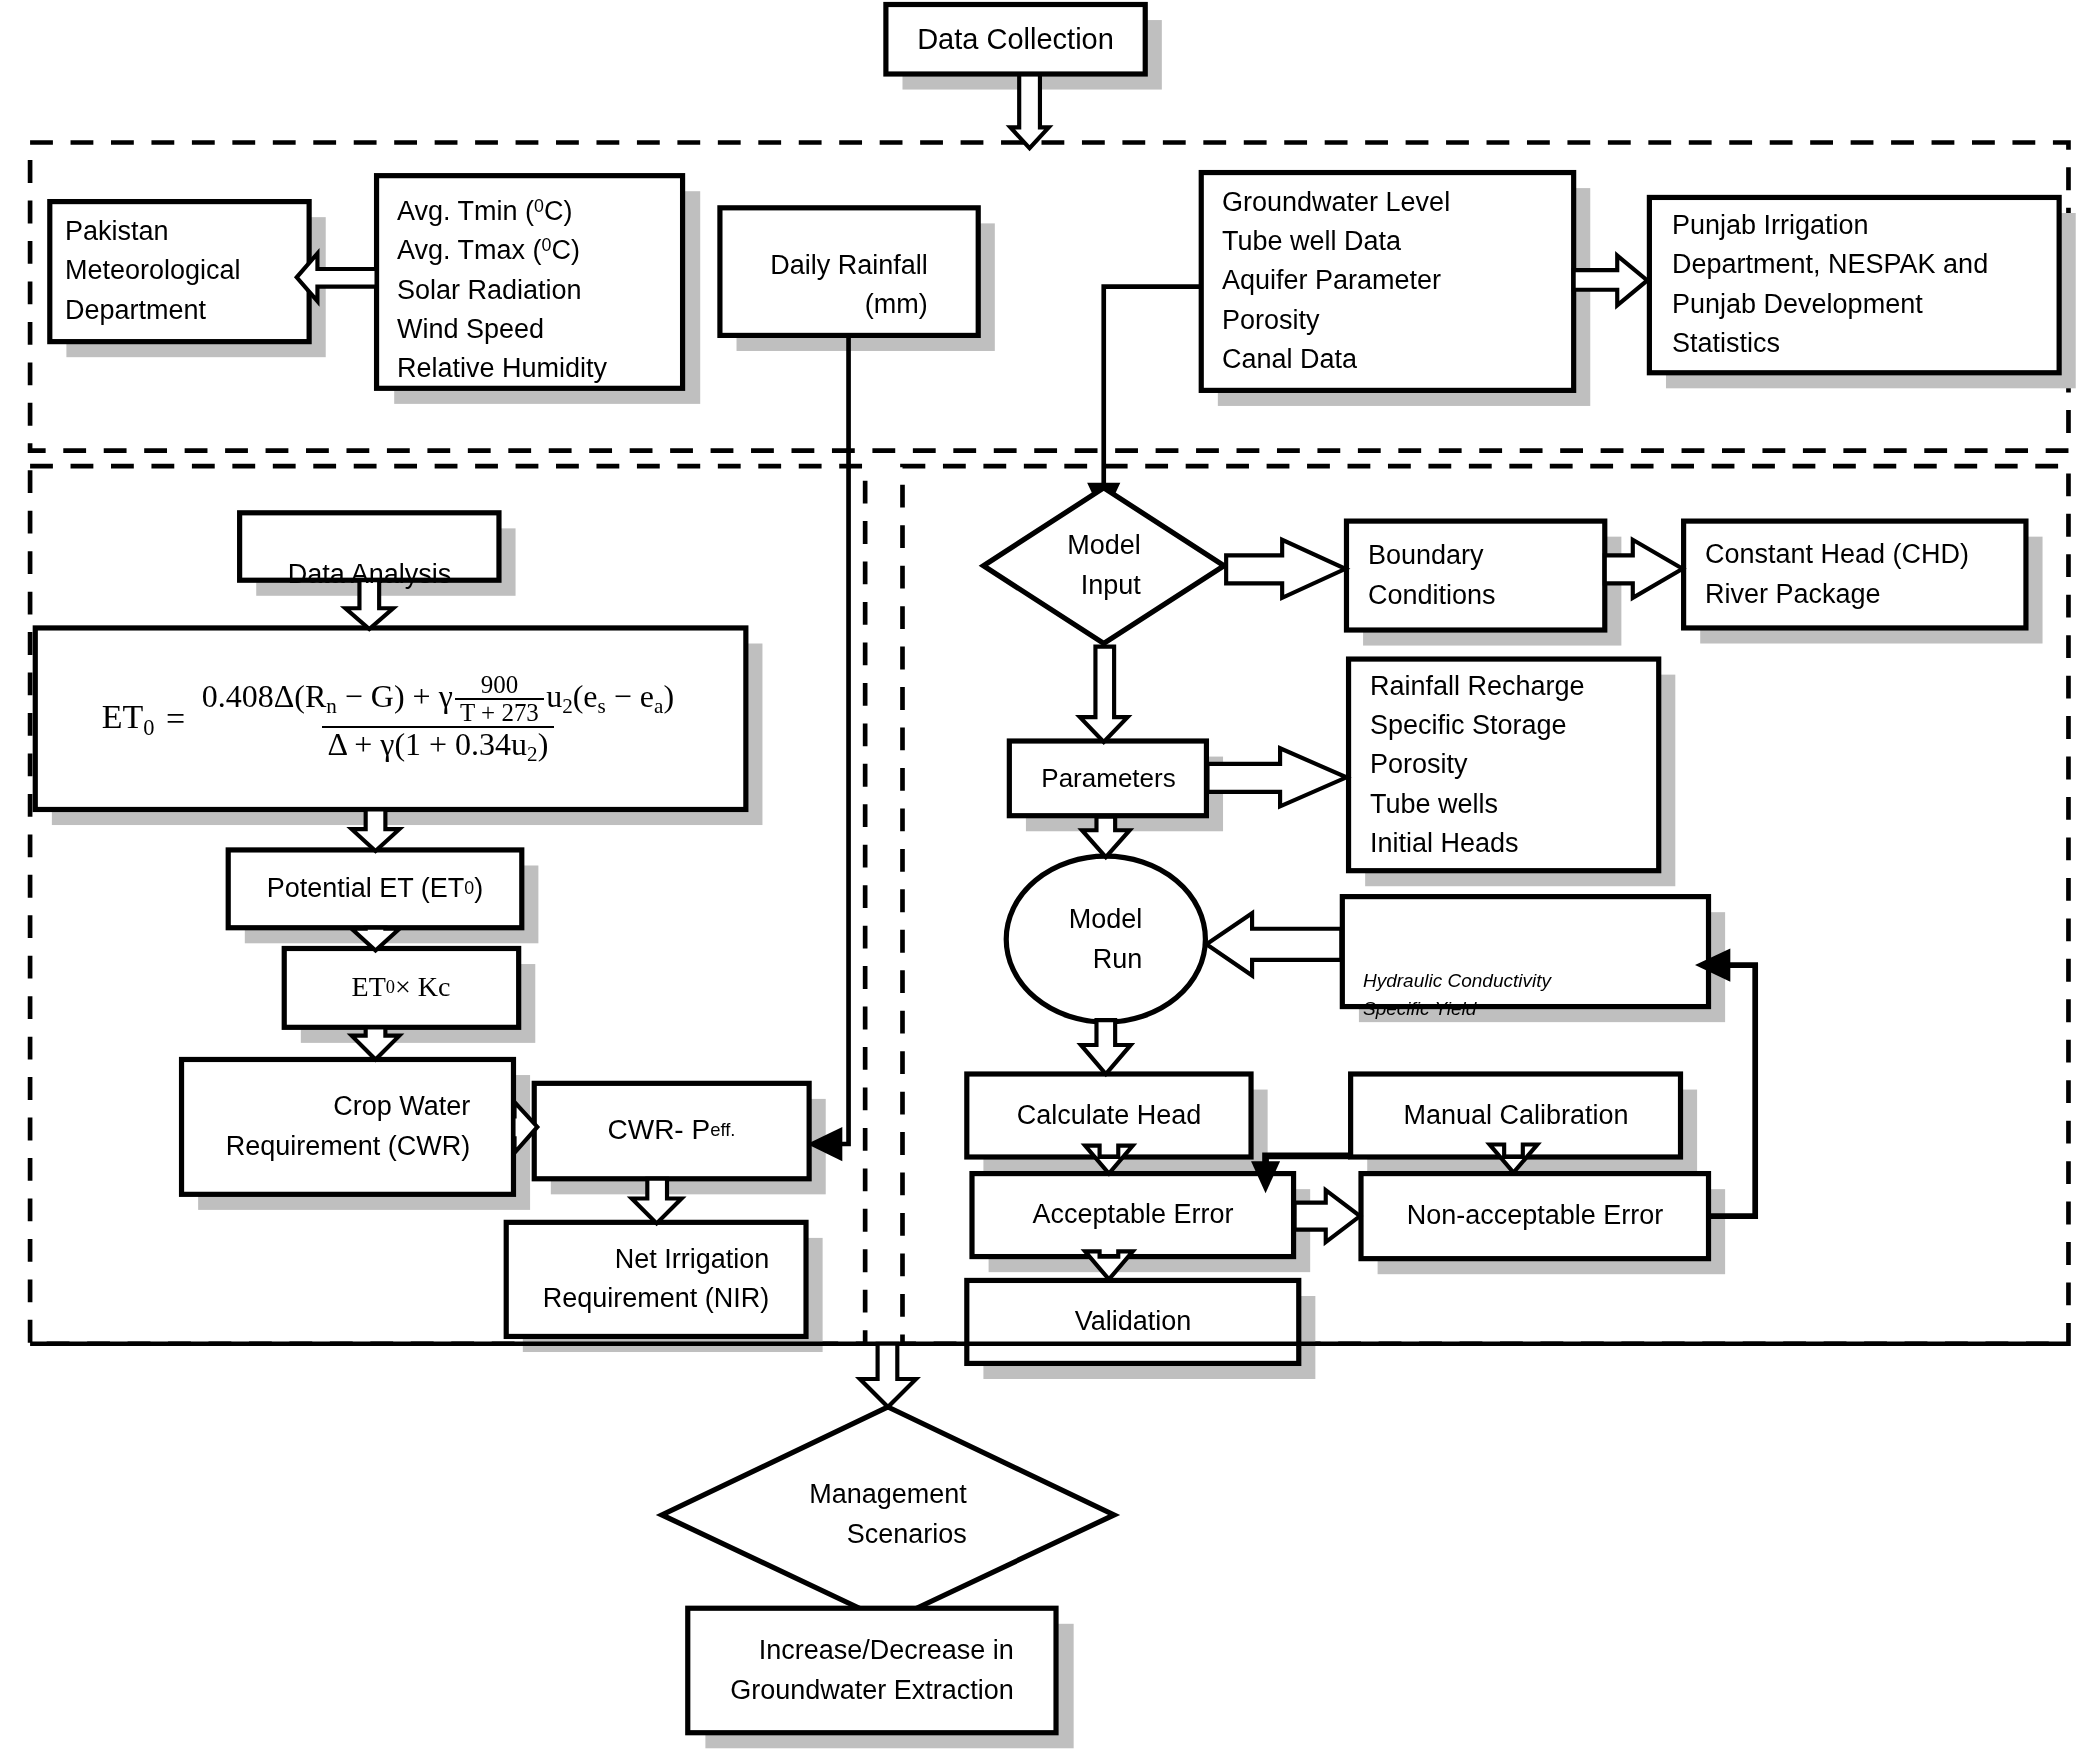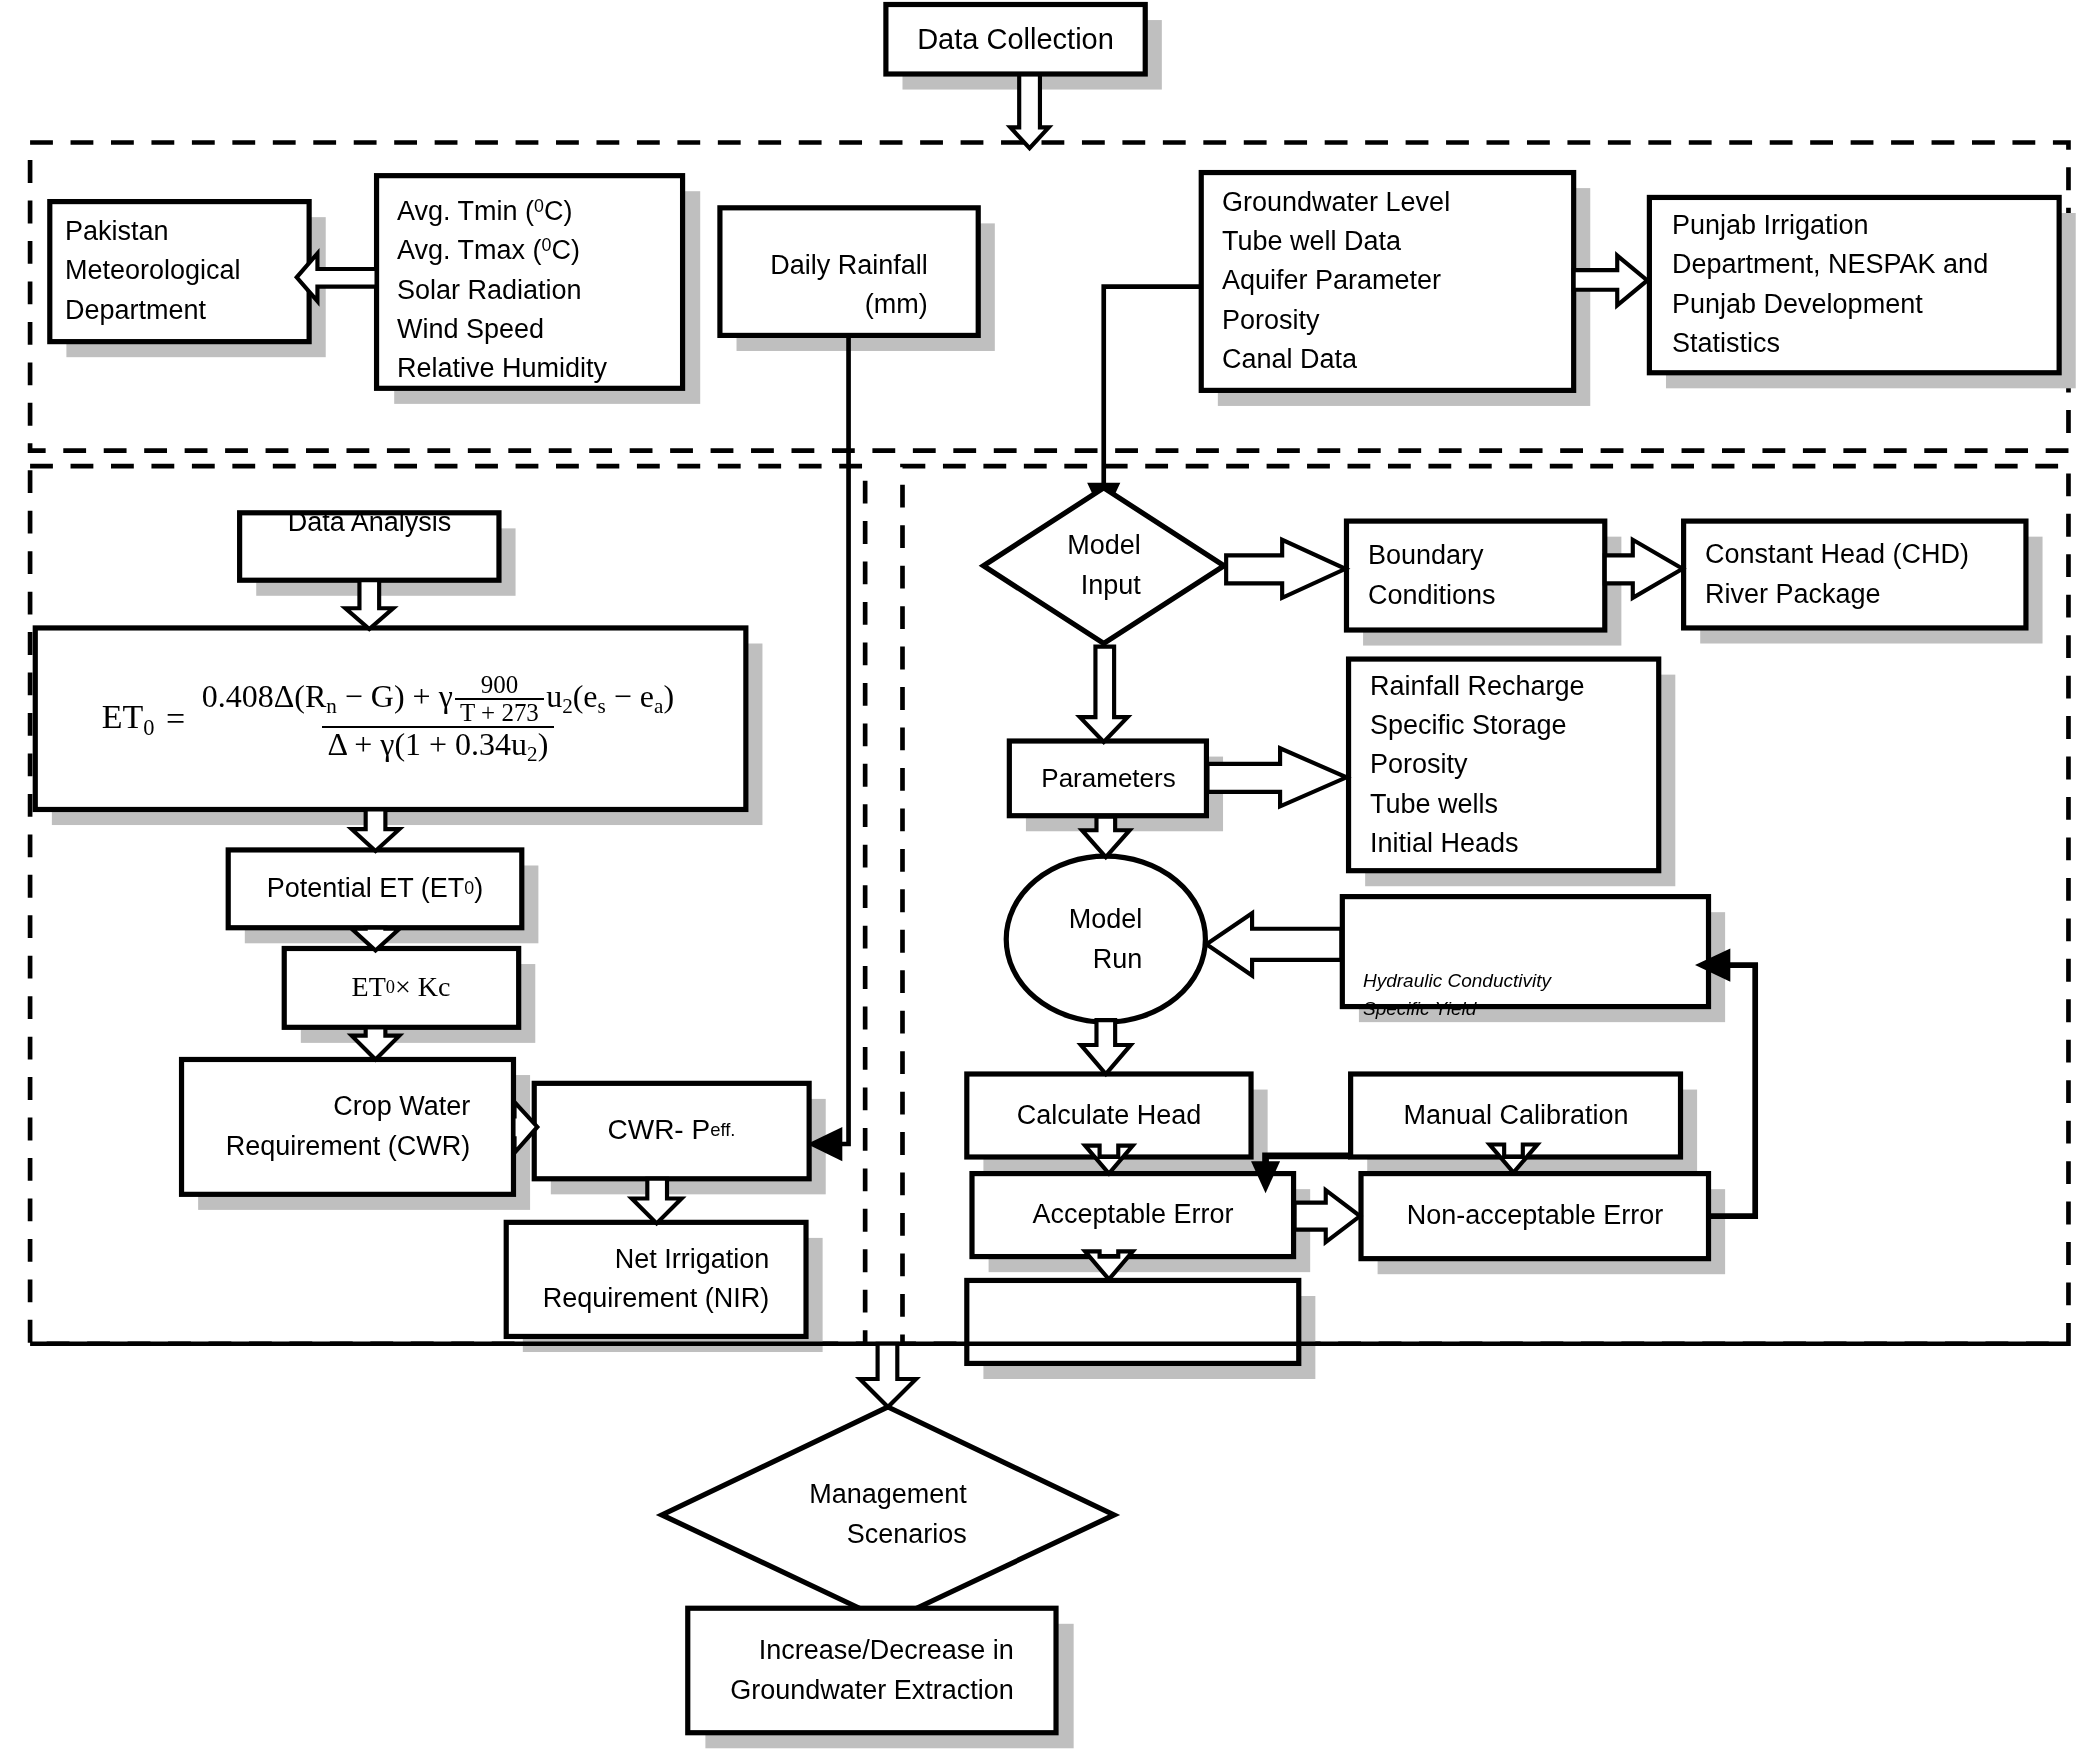--- a/index.html
+++ b/index.html
@@ -231,21 +231,21 @@
 Tube well Data
 Aquifer Parameter
 Porosity
 Canal Data</div>
 
 <div class="lbl left" style="left:1672px;top:197px;width:389px;height:175px;font-size:27px;">Punjab Irrigation
 Department, NESPAK and
 Punjab Development
 Statistics</div>
 
-<div class="lbl" style="left:240px;top:489px;width:259px;height:67px;font-size:27px;">Data Analysis</div>
+<div class="lbl" style="left:240px;top:541px;width:259px;height:67px;font-size:27px;">Data Analysis</div>
 
 <div class="fx" style="left:35px;top:628px;width:711px;height:182px;font-size:32px;">
   <span style="font-size:34px;">ET<sub>0</sub></span>
   <span style="margin:0 11.4px;font-size:34px;">=</span>
   <span class="frac">
     <span class="num">0.408Δ(R<sub>n</sub> − G) + γ<span class="sfrac">
             <span>900</span>
             <span class="den">T + 273</span>
           </span>u<sub>2</sub>(e<sub>s</sub> − e<sub>a</sub>)</span>
     <span class="den">Δ + γ(1 + 0.34u<sub>2</sub>)</span>
@@ -288,20 +288,21 @@
 Specific Yield</div>
 
 <div class="lbl" style="left:967px;top:1074px;width:284px;height:83px;font-size:27px;">Calculate Head</div>
 
 <div class="lbl" style="left:1351px;top:1074px;width:330px;height:83px;font-size:27px;">Manual Calibration</div>
 
 <div class="lbl" style="left:972px;top:1173px;width:322px;height:83px;font-size:27px;">Acceptable Error</div>
 
 <div class="lbl" style="left:1361px;top:1173px;width:348px;height:85px;font-size:27px;">Non-acceptable Error</div>
 
+<div class="lbl" style="left:967px;top:1280px;width:332px;height:83px;font-size:27px;">Validation</div>
 
 <div class="lbl" style="left:748px;top:1447px;width:280px;height:135px;font-size:27px;">Management
 Scenarios</div>
 
 <div class="lbl" style="left:688px;top:1608px;width:368px;height:125px;font-size:27px;">Increase/Decrease in
 Groundwater Extraction</div>
 
 </div>
 
 

